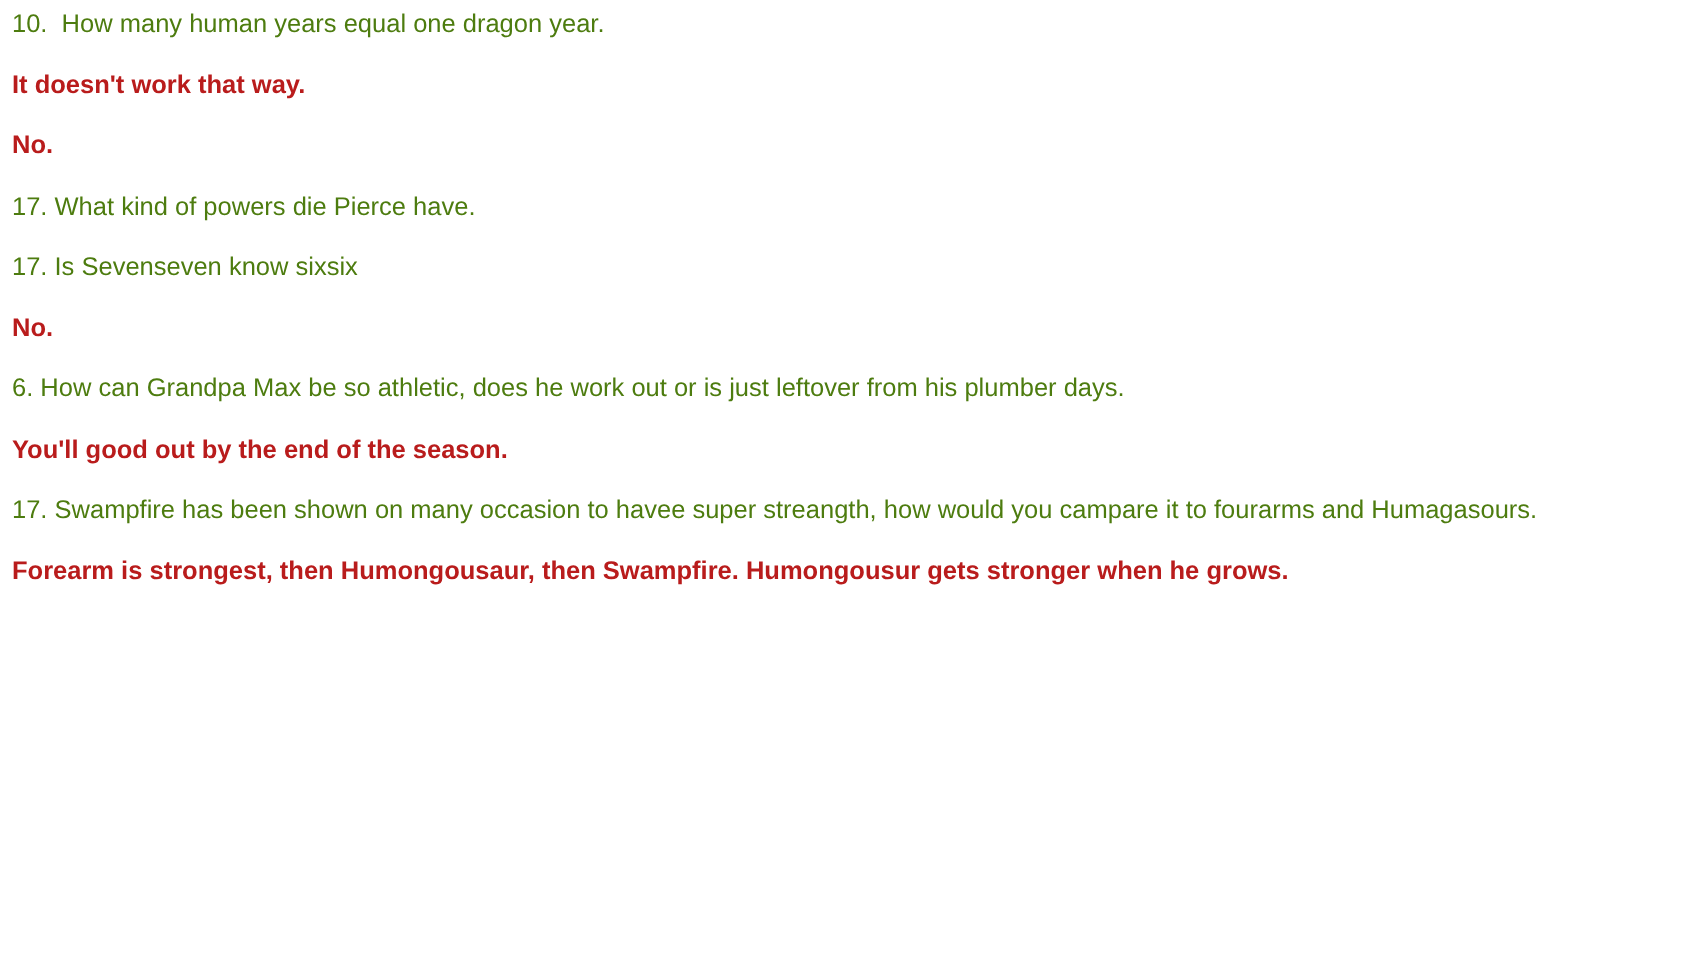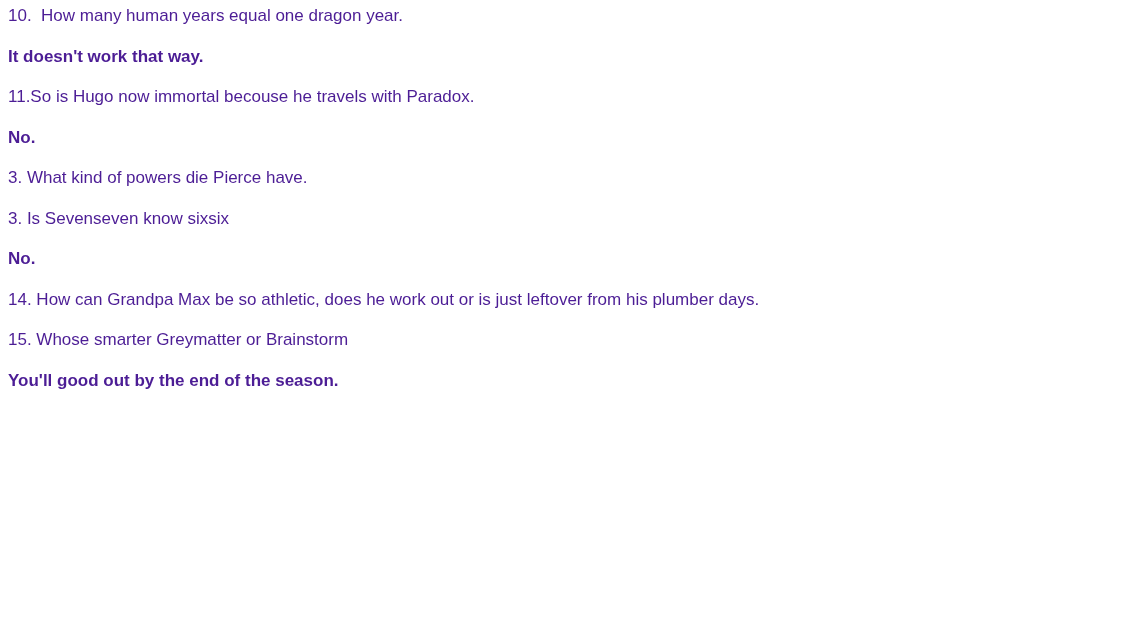--- a/index.html
+++ b/index.html
@@ -19,56 +19,58 @@
     margin: 0;
     padding: 0;
   }
   p.question, p.answer {
     margin: 0 0 18px 0;
     font-size: 17px;
     line-height: 22.5px;
     white-space: pre; 
   }
   p.question {
-    color: #4c1d95;
+    color: #4d7c0f;
     font-weight: 400;
   }
   p.answer {
-    color: #4c1d95;
+    color: #b91c1c;
     font-weight: 700;
   }
 </style>
 </head>
 <body>
 
 <div class="page">
 
   <div class="qa-pair">
     <p class="question">10.  How many human years equal one dragon year.</p>
     <p class="answer">It doesn't work that way.</p>
   </div>
 
   <div class="qa-pair">
-    <p class="question">11.So is Hugo now immortal becouse he travels with Paradox.</p>
     <p class="answer">No.</p>
   </div>
 
   <div class="qa-pair">
-    <p class="question">3. What kind of powers die Pierce have.</p>
+    <p class="question">17. What kind of powers die Pierce have.</p>
   </div>
 
   <div class="qa-pair">
-    <p class="question">3. Is Sevenseven know sixsix</p>
+    <p class="question">17. Is Sevenseven know sixsix</p>
     <p class="answer">No.</p>
   </div>
 
   <div class="qa-pair">
-    <p class="question">14. How can Grandpa Max be so athletic, does he work out or is just leftover from his plumber days.</p>
+    <p class="question">6. How can Grandpa Max be so athletic, does he work out or is just leftover from his plumber days.</p>
   </div>
 
   <div class="qa-pair">
-    <p class="question">15. Whose smarter Greymatter or Brainstorm</p>
     <p class="answer">You'll good out by the end of the season.</p>
   </div>
 
 
+  <div class="qa-pair">
+    <p class="question">17. Swampfire has been shown on many occasion to havee super streangth, how would you campare it to fourarms and Humagasours.</p>
+    <p class="answer">Forearm is strongest, then Humongousaur, then Swampfire. Humongousur gets stronger when he grows.</p>
+  </div>
 
 </div>
 
 </body></html>

